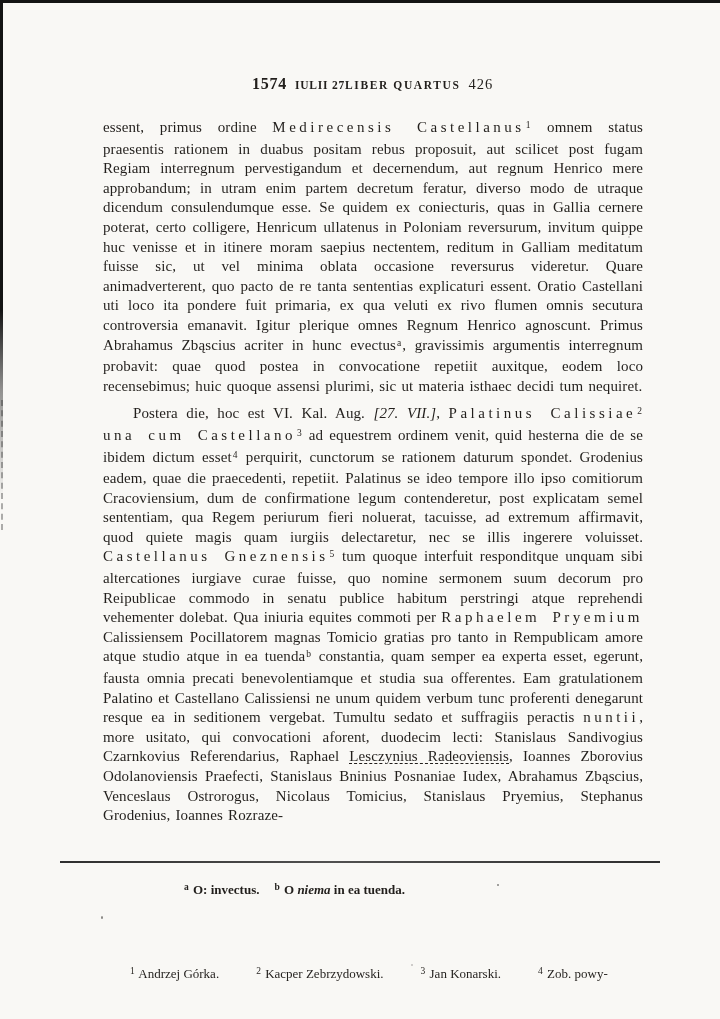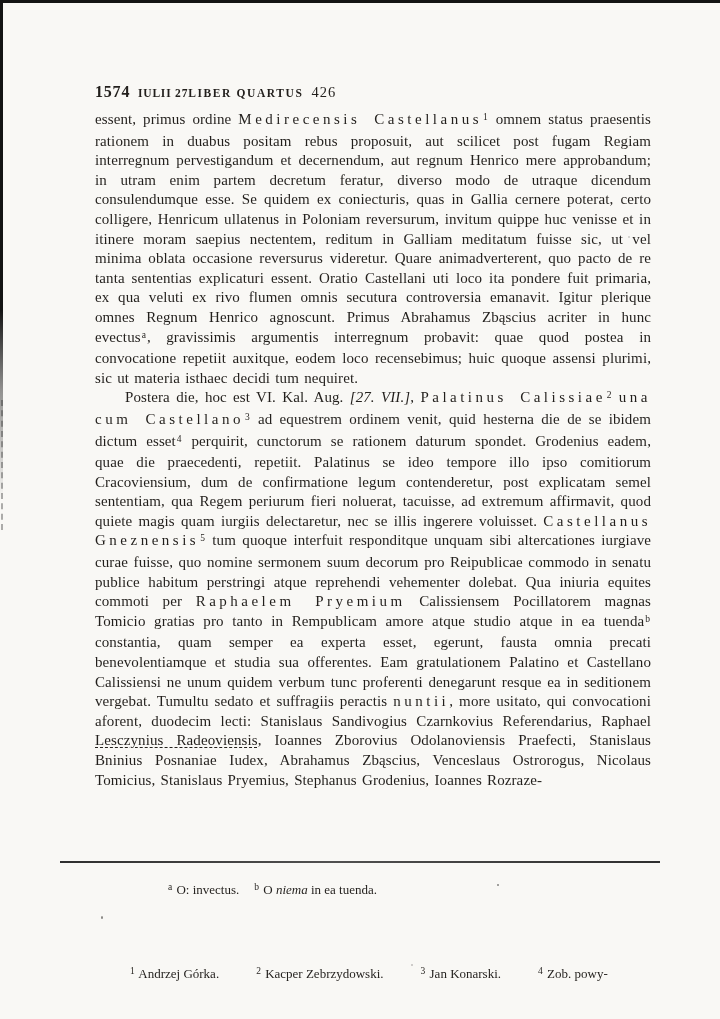--- a/index.html
+++ b/index.html
@@ -19,56 +19,56 @@
   .edge-left-dashes{position:absolute;top:400px;left:1px;height:130px;width:0;
     border-left:2px dashed rgba(30,30,30,.35);}
   .speck{position:absolute;width:2px;height:2px;border-radius:50%;background:rgba(40,38,35,.55);}
   .speck.s1{left:497px;top:884px;}
   .speck.s2{left:101px;top:916px;width:2px;height:3px;}
   .speck.s3{left:628px;top:236px;opacity:.4;}
   .speck.s4{left:411px;top:964px;opacity:.5;}
 
   
   .running-head{
-    position:absolute;left:95px;top:83px;width:555px;height:18px;
-    display:flex;justify-content:flex-start;align-items:baseline;
+    position:absolute;left:95px;top:75px;width:555px;height:18px;
+    display:flex;justify-content:center;align-items:baseline;
   }
   .head-date{white-space:nowrap;letter-spacing:.8px;}
   .head-date .year{font-size:16px;font-weight:700;}
   .head-date .date-rest{font-size:11.5px;font-weight:700;margin-left:3px;}
   .head-title{font-size:11.5px;font-weight:700;letter-spacing:1.6px;transform:translateX(-8px);margin-left:8px;}
   .head-page{font-size:14.5px;font-weight:400;letter-spacing:1px;}
 
   
   .body-text{
     position:absolute;left:95px;top:110px;width:556px;
     font-size:15px;line-height:19.6px;
     text-align:justify;
     word-spacing:1.4px;letter-spacing:.1px;
   }
-  .para{margin:0;padding:0;}
+  .para{margin:8px;padding:0;}
   .para.indent{text-indent:30px;}
 
   
   .seg-n{}
   .seg-sp{letter-spacing:3.5px;word-spacing:5px;}
   .seg-it{font-style:italic;}
   .seg-sup{font-size:9.5px;position:relative;top:-4px;letter-spacing:0;margin:0 1px;}
   .seg-ul{text-underline-offset:2px;text-decoration-thickness:1px;}
   .seg-uld{text-decoration:underline;text-decoration-style:dashed;text-underline-offset:2px;text-decoration-thickness:1px;}
   .seg-gap{display:inline-block;width:36px;}
   .seg-gapb{display:inline-block;width:14px;}
   .seg-gap2{display:inline-block;width:22px;}
 
   
   .fn-rule{position:absolute;left:60px;top:861px;width:600px;height:2px;
     background:linear-gradient(to right,rgba(25,25,25,.9) 0%,rgba(25,25,25,.75) 45%,rgba(25,25,25,.9) 100%);}
   .fn-variants{
-    position:absolute;left:95px;top:881px;width:556px;box-sizing:border-box;
-    padding-left:72px;font-size:13px;line-height:18px;white-space:nowrap;
+    position:absolute;left:111px;top:881px;width:556px;box-sizing:border-box;
+    padding-left:72px;font-size:13px;line-height:18px;white-space:nowrap;font-weight:bold;
   }
   .fn-numbered{
     position:absolute;left:95px;top:919px;width:565px;
     font-size:13px;line-height:21px;
   }
   .fn-line{white-space:nowrap;margin-top:44px;}
   .fn-line1{padding-left:34px;}
 </style>
 </head>
 <body>

